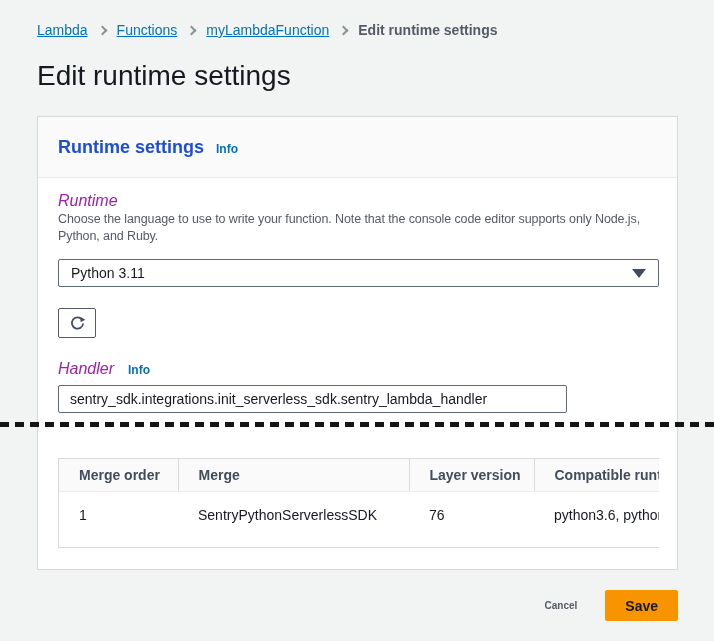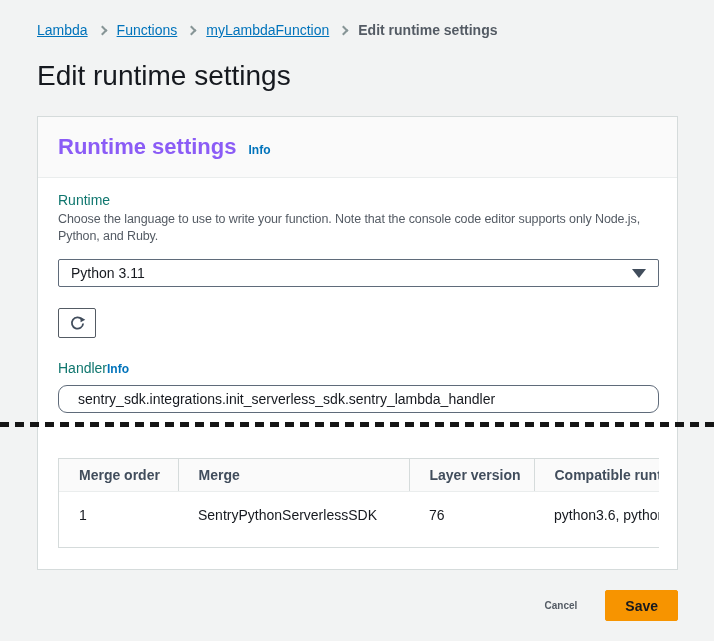--- a/index.html
+++ b/index.html
@@ -16,41 +16,41 @@
   .crumb-current { color:#545b64; font-weight:bold; }
   .chev { width:7px; height:7px; border-top:2px solid #879596; border-right:2px solid #879596;
           transform:rotate(45deg); margin:0 1px; flex:0 0 auto; }
 
   
   .page-title { margin:20px 36px 0 37px; font-size:28px; font-weight:400; color:#16191f; line-height:36px; }
 
   
   .card { margin:22px 36px 0 37px; width:641px; background:#fff; border:1px solid #d5dbdb; }
   .card-header { background:#fafafa; border-bottom:1px solid #eaeded; padding:19px 20px; display:flex; align-items:baseline; gap:12px; }
-  .card-header h2 { font-size:22px; font-weight:bold; line-height:22px; color:#8b5cf6; }
+  .card-header h2 { font-size:18px; font-weight:bold; line-height:22px; color:#1d4ed8; }
   .info-link { font-size:12px; font-weight:bold; color:#0073bb; text-decoration:none; cursor:pointer; }
   .card-body { padding:14px 20px 21px 20px; position:relative; }
 
-  .field-label { font-size:14px; color:#0f766e; line-height:17px; }
-  .label-row { display:flex; align-items:baseline; gap:0; }
+  .field-label { font-size:16px; color:#a21caf; line-height:17px;font-style:italic; }
+  .label-row { display:flex; align-items:baseline; gap:14px; }
   .description { margin-top:2px; font-size:12.5px; letter-spacing:-0.1px; color:#545b64; line-height:17px; white-space:nowrap; }
 
   .select-box { margin-top:14px; width:601px; height:28px; background:#fff;
     border:1px solid #5f6b7a; border-radius:2px; display:flex; align-items:center;
     justify-content:space-between; padding:8px 12px; cursor:pointer; }
   .select-value { font-size:14px; color:#16191f; }
   .caret-down { width:0; height:0; border-left:7px solid transparent; border-right:7px solid transparent;
     border-top:9px solid #414d5c; }
 
   .refresh-btn { margin-top:21px; width:38px; height:30px; background:#fff; border:1px solid #545b64;
     border-radius:2px; display:flex; align-items:center; justify-content:center; cursor:pointer; }
 
   .handler-row { margin-top:22px; }
-  .text-input { margin-top:8px; width:601px; height:28px; border:1px solid #5f6b7a; border-radius:9px;
-    padding:0 19px; font-size:14px; color:#16191f; font-family:"Liberation Sans", sans-serif; background:#fff; }
+  .text-input { margin-top:8px; width:509px; height:28px; border:1px solid #5f6b7a; border-radius:2px;
+    padding:0 11px; font-size:14px; color:#16191f; font-family:"Liberation Sans", sans-serif; background:#fff; }
 
   
   .dashed-cut { position:absolute; left:0; top:422px; width:714px; height:5px; z-index:5;
     background:repeating-linear-gradient(90deg,#151515 0 9px,transparent 9px 15px); }
 
   
   .table-clip { margin-top:45px; width:601px; overflow:hidden;
     border-left:1px solid #d5dbdb; border-top:1px solid #d5dbdb; border-bottom:1px solid #d5dbdb; }
   table { border-collapse:collapse; table-layout:fixed; width:640px; }
   col.c1{width:119px;} col.c2{width:231px;} col.c3{width:125px;} col.c4{width:165px;}

